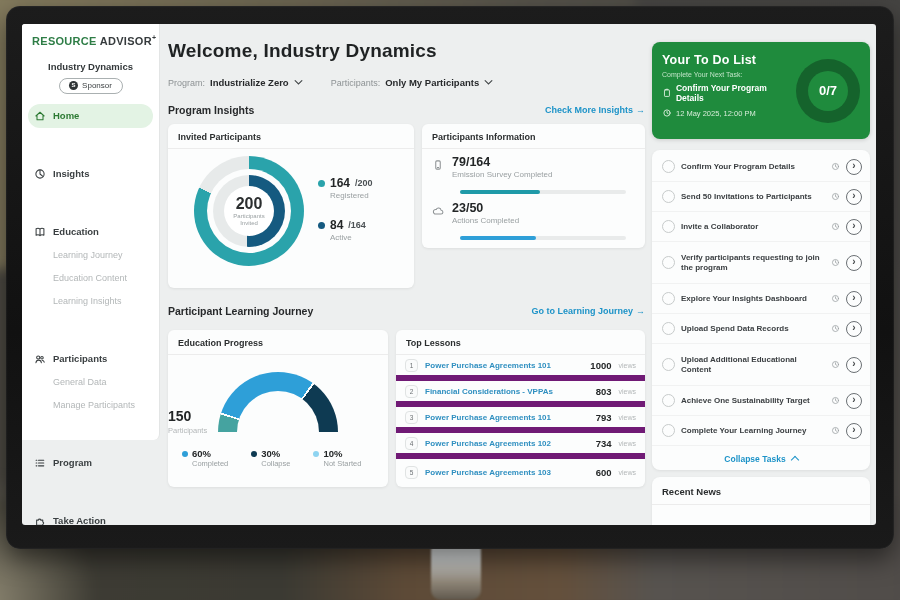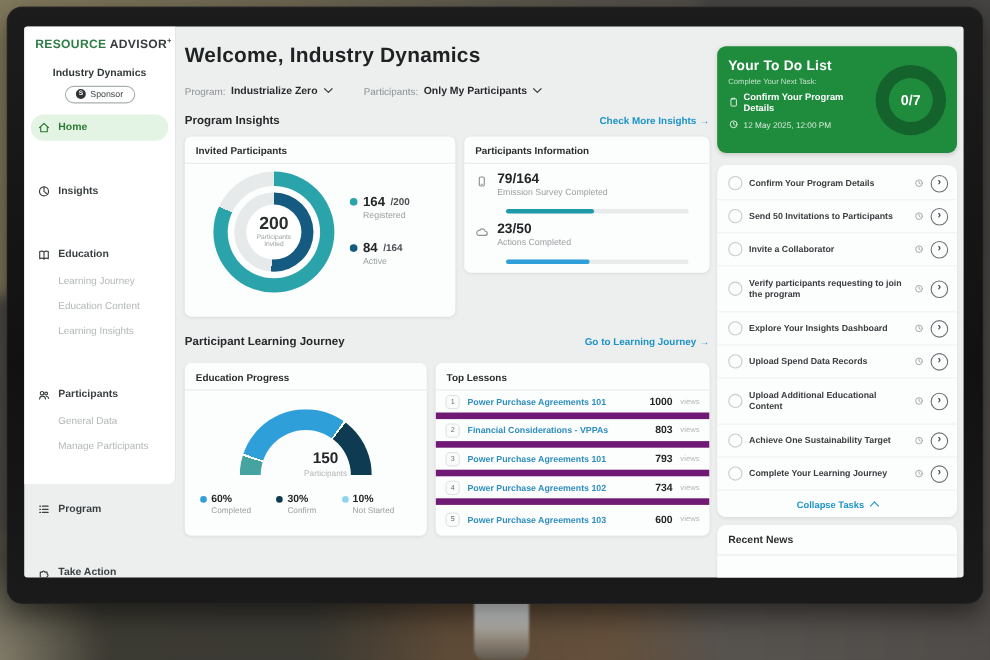--- a/index.html
+++ b/index.html
@@ -87,21 +87,21 @@
   .stat .l { font-size:8px; color:#9aa0a2; margin-top:1px; }
   .pbar { position:absolute; left:38px; height:4px; width:166px; border-radius:2px; background:#e9ebeb; }
   .pbar .fill { height:4px; border-radius:2px; }
 
   
   .gauge { position:absolute; left:50px; top:42px; width:120px; height:60px; overflow:hidden; }
   .gauge .arc { width:120px; height:120px; border-radius:50%;
     background:conic-gradient(from 270deg, #45a3a0 0deg 17deg, #fcfdfd 17deg 19deg,
       #2e9fd8 19deg 125deg, #fcfdfd 125deg 127deg, #0e3a52 127deg 180deg, rgba(0,0,0,0) 180deg 360deg); }
   .gauge .hole { position:absolute; left:19px; top:19px; width:82px; height:82px; border-radius:50%; background:#fcfdfd; }
-  .gauge-center { position:absolute; left:0; width:256px; text-align:center; }
+  .gauge-center { position:absolute; left:0; width:256px; }
   .gc-val { top:78px; font-size:14px; font-weight:bold; color:#232627; }
   .gc-lab { top:95px; font-size:7.5px; color:#b3b7b8; }
   .glegend { position:absolute; left:14px; top:118px; display:flex; gap:23px; }
   .gleg .line { display:flex; align-items:center; gap:4px; }
   .gleg .dot { width:6px; height:6px; border-radius:50%; }
   .gleg .pct { font-size:9.5px; font-weight:bold; color:#232627; }
   .gleg .lab { font-size:7.5px; color:#9aa0a2; margin-left:10px; }
 
   
   .lesson { display:flex; align-items:center; gap:7px; padding:0 9px; height:26px; border-bottom:6px solid #701a75; }
@@ -351,21 +351,21 @@
                 <span class="dot" style="background:#2e9fd8;"></span>
               <span class="pct">60%</span>
               </div>
             <div class="lab">Completed</div>
           </div>
           <div class="gleg">
             <div class="line">
                 <span class="dot" style="background:#0e3a52;"></span>
               <span class="pct">30%</span>
               </div>
-            <div class="lab">Confirm</div>
+            <div class="lab">Collapse</div>
           </div>
           <div class="gleg">
             <div class="line">
                 <span class="dot" style="background:#8ed4f1;"></span>
               <span class="pct">10%</span>
               </div>
             <div class="lab">Not Started</div>
           </div>
         </div>
       </div>

